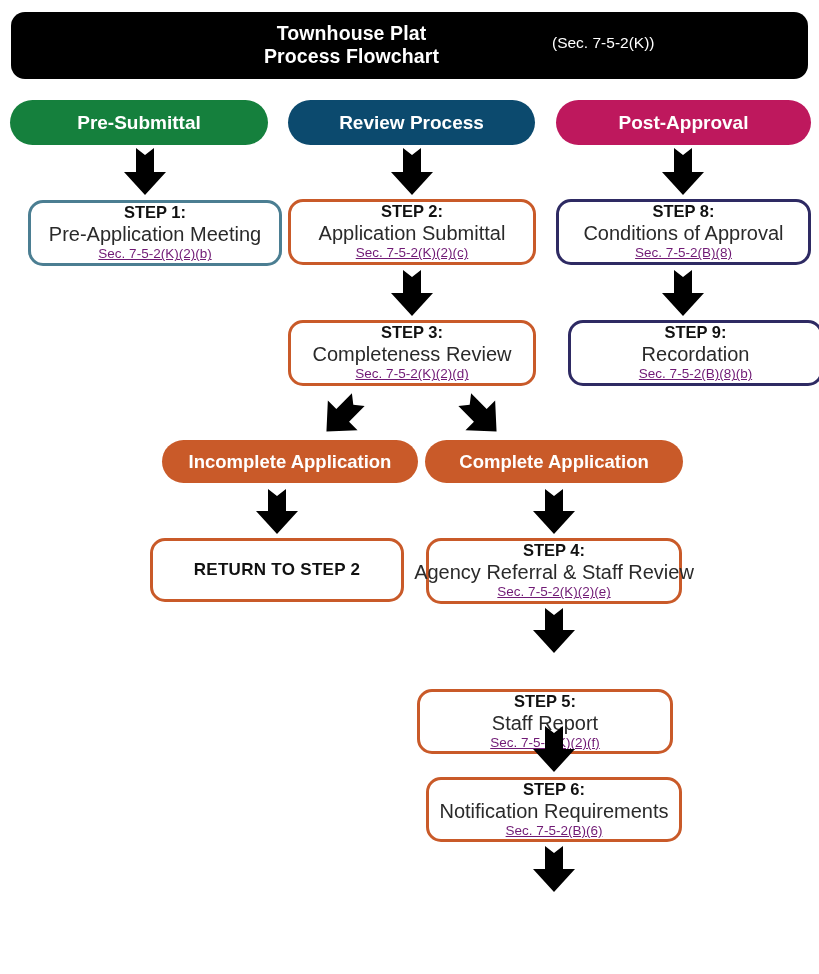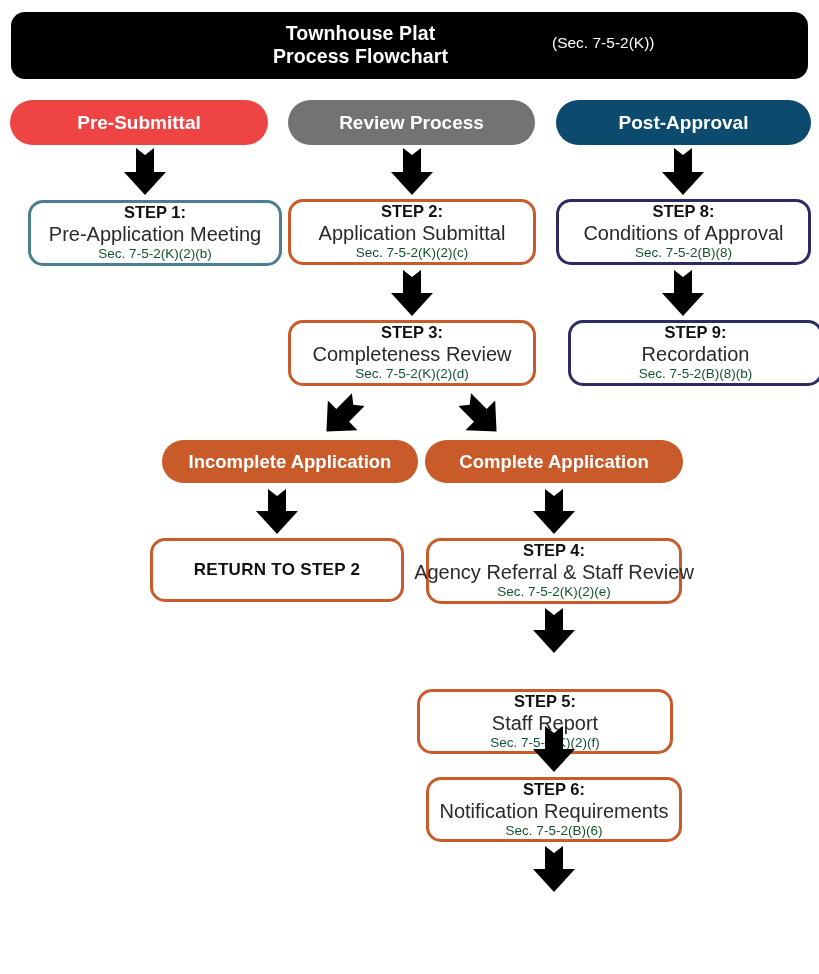--- a/index.html
+++ b/index.html
@@ -13,21 +13,21 @@
 
   
   .title-banner {
     position: absolute;
     left: 11px; top: 12px; width: 797px; height: 67px;
     background: #000000;
     border-radius: 14px;
     color: #ffffff;
   }
   .title-stack {
-    position: absolute; left: 9px; top: 0; width: 797px; height: 67px;
+    position: absolute; left: 0; top: 0; width: 797px; height: 67px;
     display: flex; flex-direction: column;
     align-items: center; justify-content: center;
     gap: 1px;
   }
   .title-line {
     font-size: 19.5px; font-weight: bold; letter-spacing: .1px;
     line-height: 1.12; white-space: nowrap;
   }
   .title-offset { margin-left: -116px; }
   .title-sec {
@@ -37,23 +37,23 @@
   }
 
   
   .cat-pill {
     position: absolute; height: 45px;
     border-radius: 22.5px;
     display: flex; align-items: center; justify-content: center;
     color: #ffffff; font-size: 19px; font-weight: bold;
     white-space: nowrap;
   }
-  .cat-pre  { left: 10px;  top: 100px; width: 258px; background: #ef4444; }
-  .cat-rev  { left: 288px; top: 100px; width: 247px; background: #737373; }
-  .cat-post { left: 556px; top: 100px; width: 255px; background: #0c4a6e; }
+  .cat-pre  { left: 10px;  top: 100px; width: 258px; background: #15803d; }
+  .cat-rev  { left: 288px; top: 100px; width: 247px; background: #0c4a6e; }
+  .cat-post { left: 556px; top: 100px; width: 255px; background: #be185d; }
 
   
   .branch-pill {
     position: absolute; height: 43px;
     background: #C95A29; border-radius: 21.5px;
     display: flex; align-items: center; justify-content: center;
     color: #ffffff; font-size: 18.5px; font-weight: bold;
     white-space: nowrap;
   }
   .branch-incomplete { left: 162px; top: 440px; width: 256px; }
@@ -72,22 +72,22 @@
   }
   .step-box .s-title {
     font-size: 16.5px; font-weight: bold; color: #111111;
     line-height: 1.16; white-space: nowrap;
   }
   .step-box .s-sub {
     font-size: 20px; font-weight: normal; color: #2a2a2a;
     line-height: 1.2; white-space: nowrap;
   }
   .step-box .s-cite {
-    font-size: 13.5px; font-weight: normal; color: #14532d;
-    line-height: 1.2; white-space: nowrap;
+    font-size: 13.5px; font-weight: normal; color: #701a75;
+    line-height: 1.2; white-space: nowrap; text-decoration: underline;
   }
   .b-teal   { border-color: #4B7E92; }
   .b-orange { border-color: #C95A29; }
   .b-navy   { border-color: #2E2A63; }
 
   .step1 { left: 28px;  top: 200px; width: 254px; height: 66px; }
   .step2 { left: 288px; top: 199px; width: 248px; height: 66px; }
   .step3 { left: 288px; top: 320px; width: 248px; height: 66px; }
   .step8 { left: 556px; top: 199px; width: 255px; height: 66px; }
   .step9 { left: 568px; top: 320px; width: 255px; height: 66px; }

